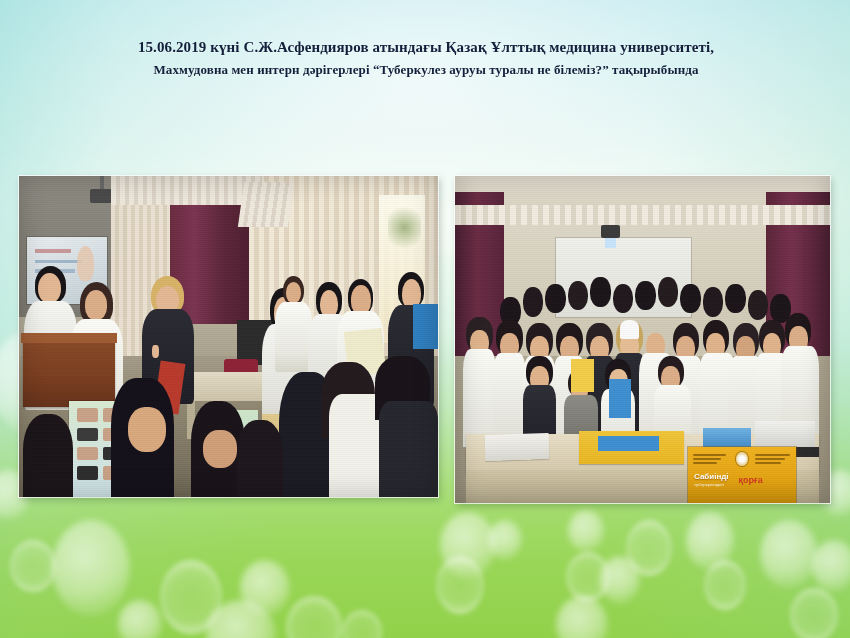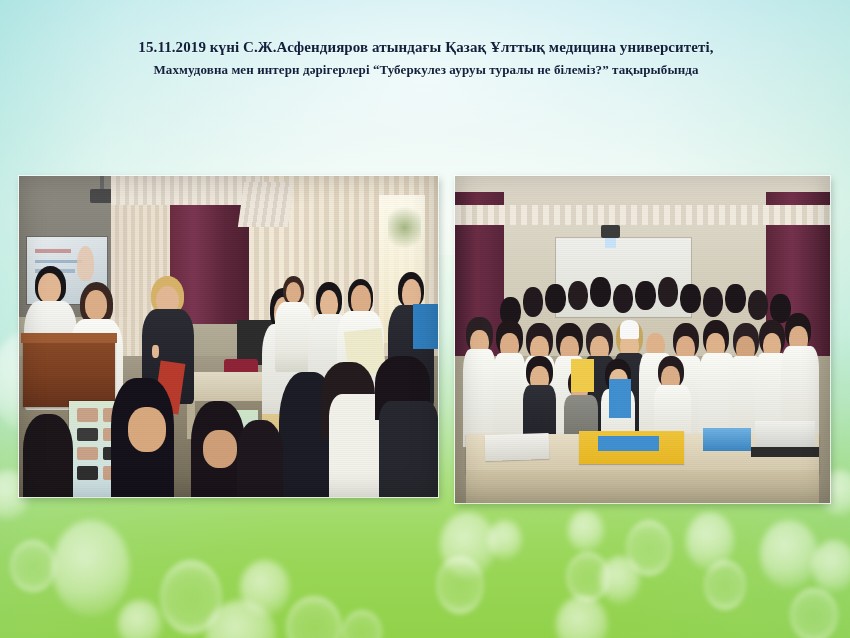--- a/index.html
+++ b/index.html
@@ -215,21 +215,21 @@
     <div class="bokeh soft" style="left:760px;top:520px;width:58px;height:68px;"></div>
     <div class="bokeh ring" style="left:790px;top:588px;width:48px;height:54px;"></div>
     <div class="bokeh soft" style="left:812px;top:540px;width:44px;height:52px;"></div>
     <div class="bokeh soft" style="left:118px;top:600px;width:44px;height:48px;"></div>
     <div class="bokeh ring" style="left:342px;top:610px;width:40px;height:44px;"></div>
     <div class="bokeh soft" style="left:820px;top:470px;width:40px;height:46px;"></div>
     <div class="bokeh soft" style="left:-14px;top:470px;width:44px;height:50px;"></div>
   </div>
 
   <div class="title-block">
-    <span class="ln l1">15.11.2019 күні С.Ж.Асфендияров атындағы Қазақ Ұлттық медицина университеті,</span>
+    <span class="ln l1">15.06.2019 күні С.Ж.Асфендияров атындағы Қазақ Ұлттық медицина университеті,</span>
     <span class="ln l3">Махмудовна мен интерн дәрігерлері “Туберкулез ауруы туралы не білеміз?” тақырыбында</span>
   </div>
 
   <div class="photo" id="photo-left">
     <div class="inner">
       <div class="p l-wall"></div>
       <div class="p l-wall-dark"></div>
       <div class="p l-screen">
         <div class="sl-txt"></div>
           <div class="sl-txt2"></div>
@@ -433,19 +433,31 @@
       <div class="p r-table"></div>
       <div class="p r-book-a"></div>
       <div class="p r-book-b">
           <div class="blue"></div>
         </div>
       <div class="p r-book-c"></div>
       <div class="p r-laptop"></div>
       <div class="p r-laptop-base"></div>
       <div class="p r-table-front"></div>
 
+      <div class="p r-banner">
+        <div class="bl" style="left:5%;top:12%;width:30%;"></div>
+        <div class="bl" style="left:5%;top:19%;width:26%;"></div>
+        <div class="bl" style="left:5%;top:26%;width:22%;"></div>
+        <div class="bl" style="left:62%;top:12%;width:32%;"></div>
+        <div class="bl" style="left:62%;top:19%;width:28%;"></div>
+        <div class="bl" style="left:62%;top:26%;width:24%;"></div>
+        <div class="seal"></div>
+        <div class="big">Сабиінді</div>
+        <div class="big2">қорға</div>
+        <div class="sub">туберкулезден</div>
+      </div>
 
       <div class="vignette"></div>
       <div class="grain"></div>
     </div>
   </div>
 
 </div>
 
 </body></html>

